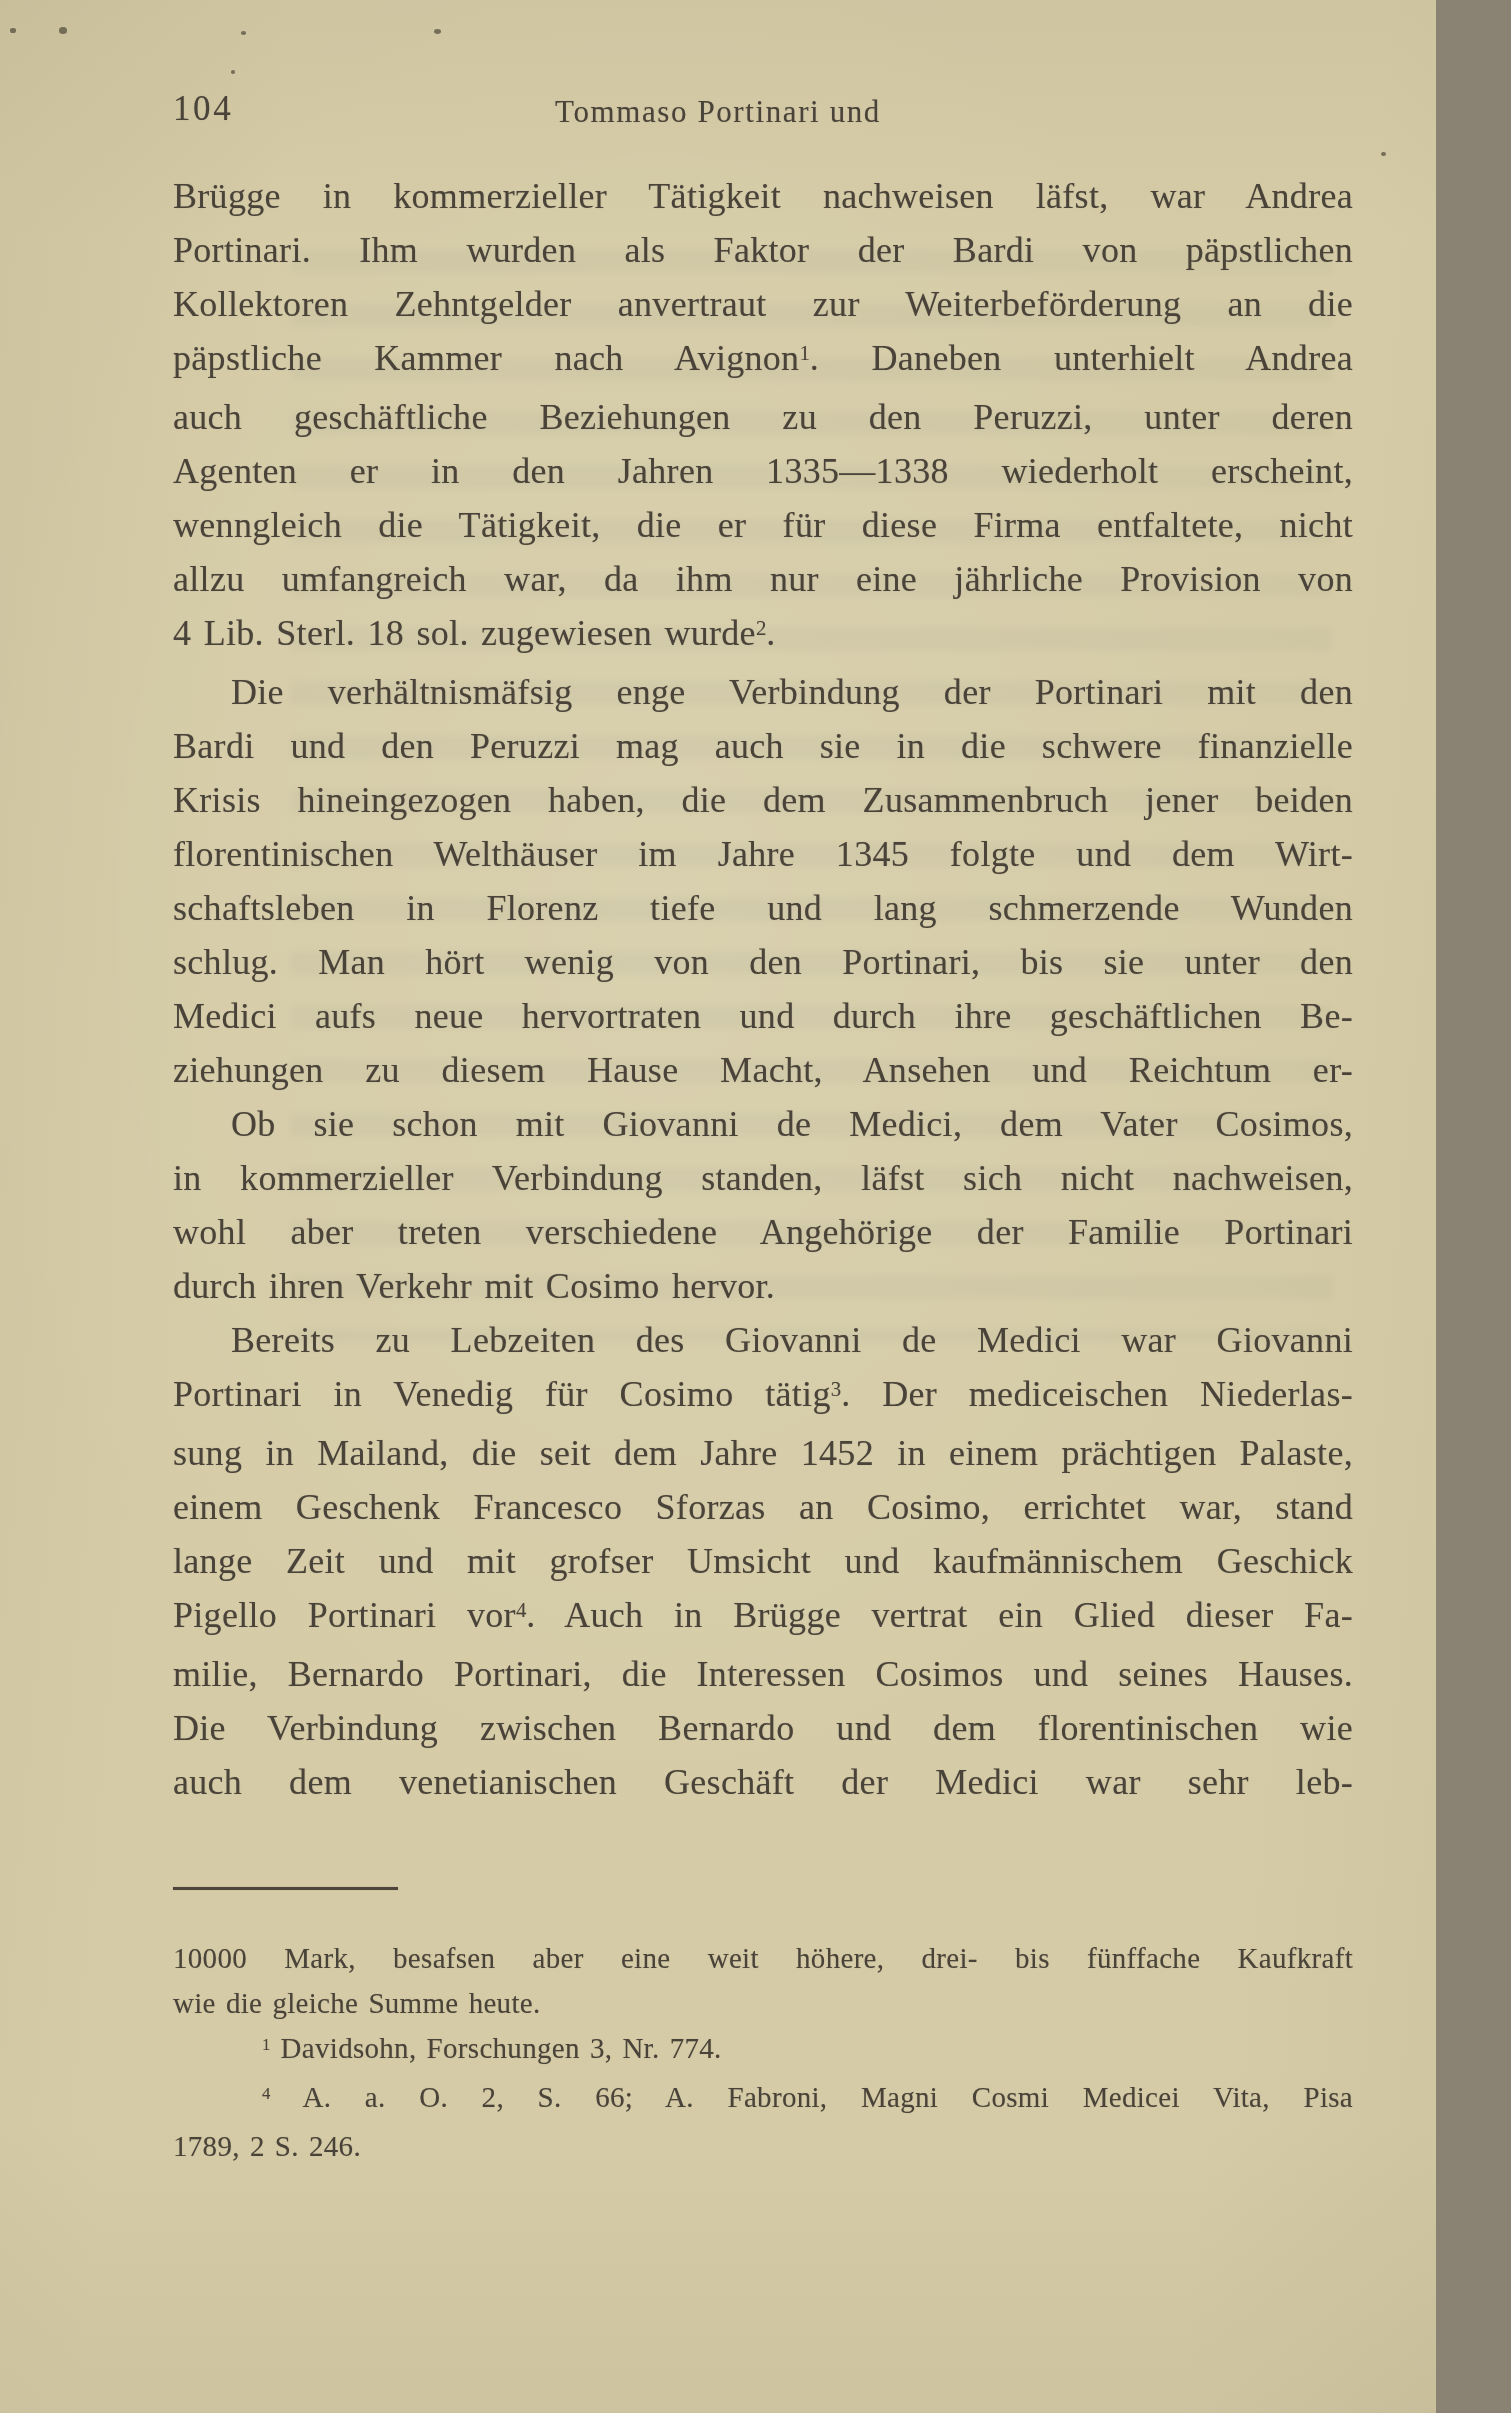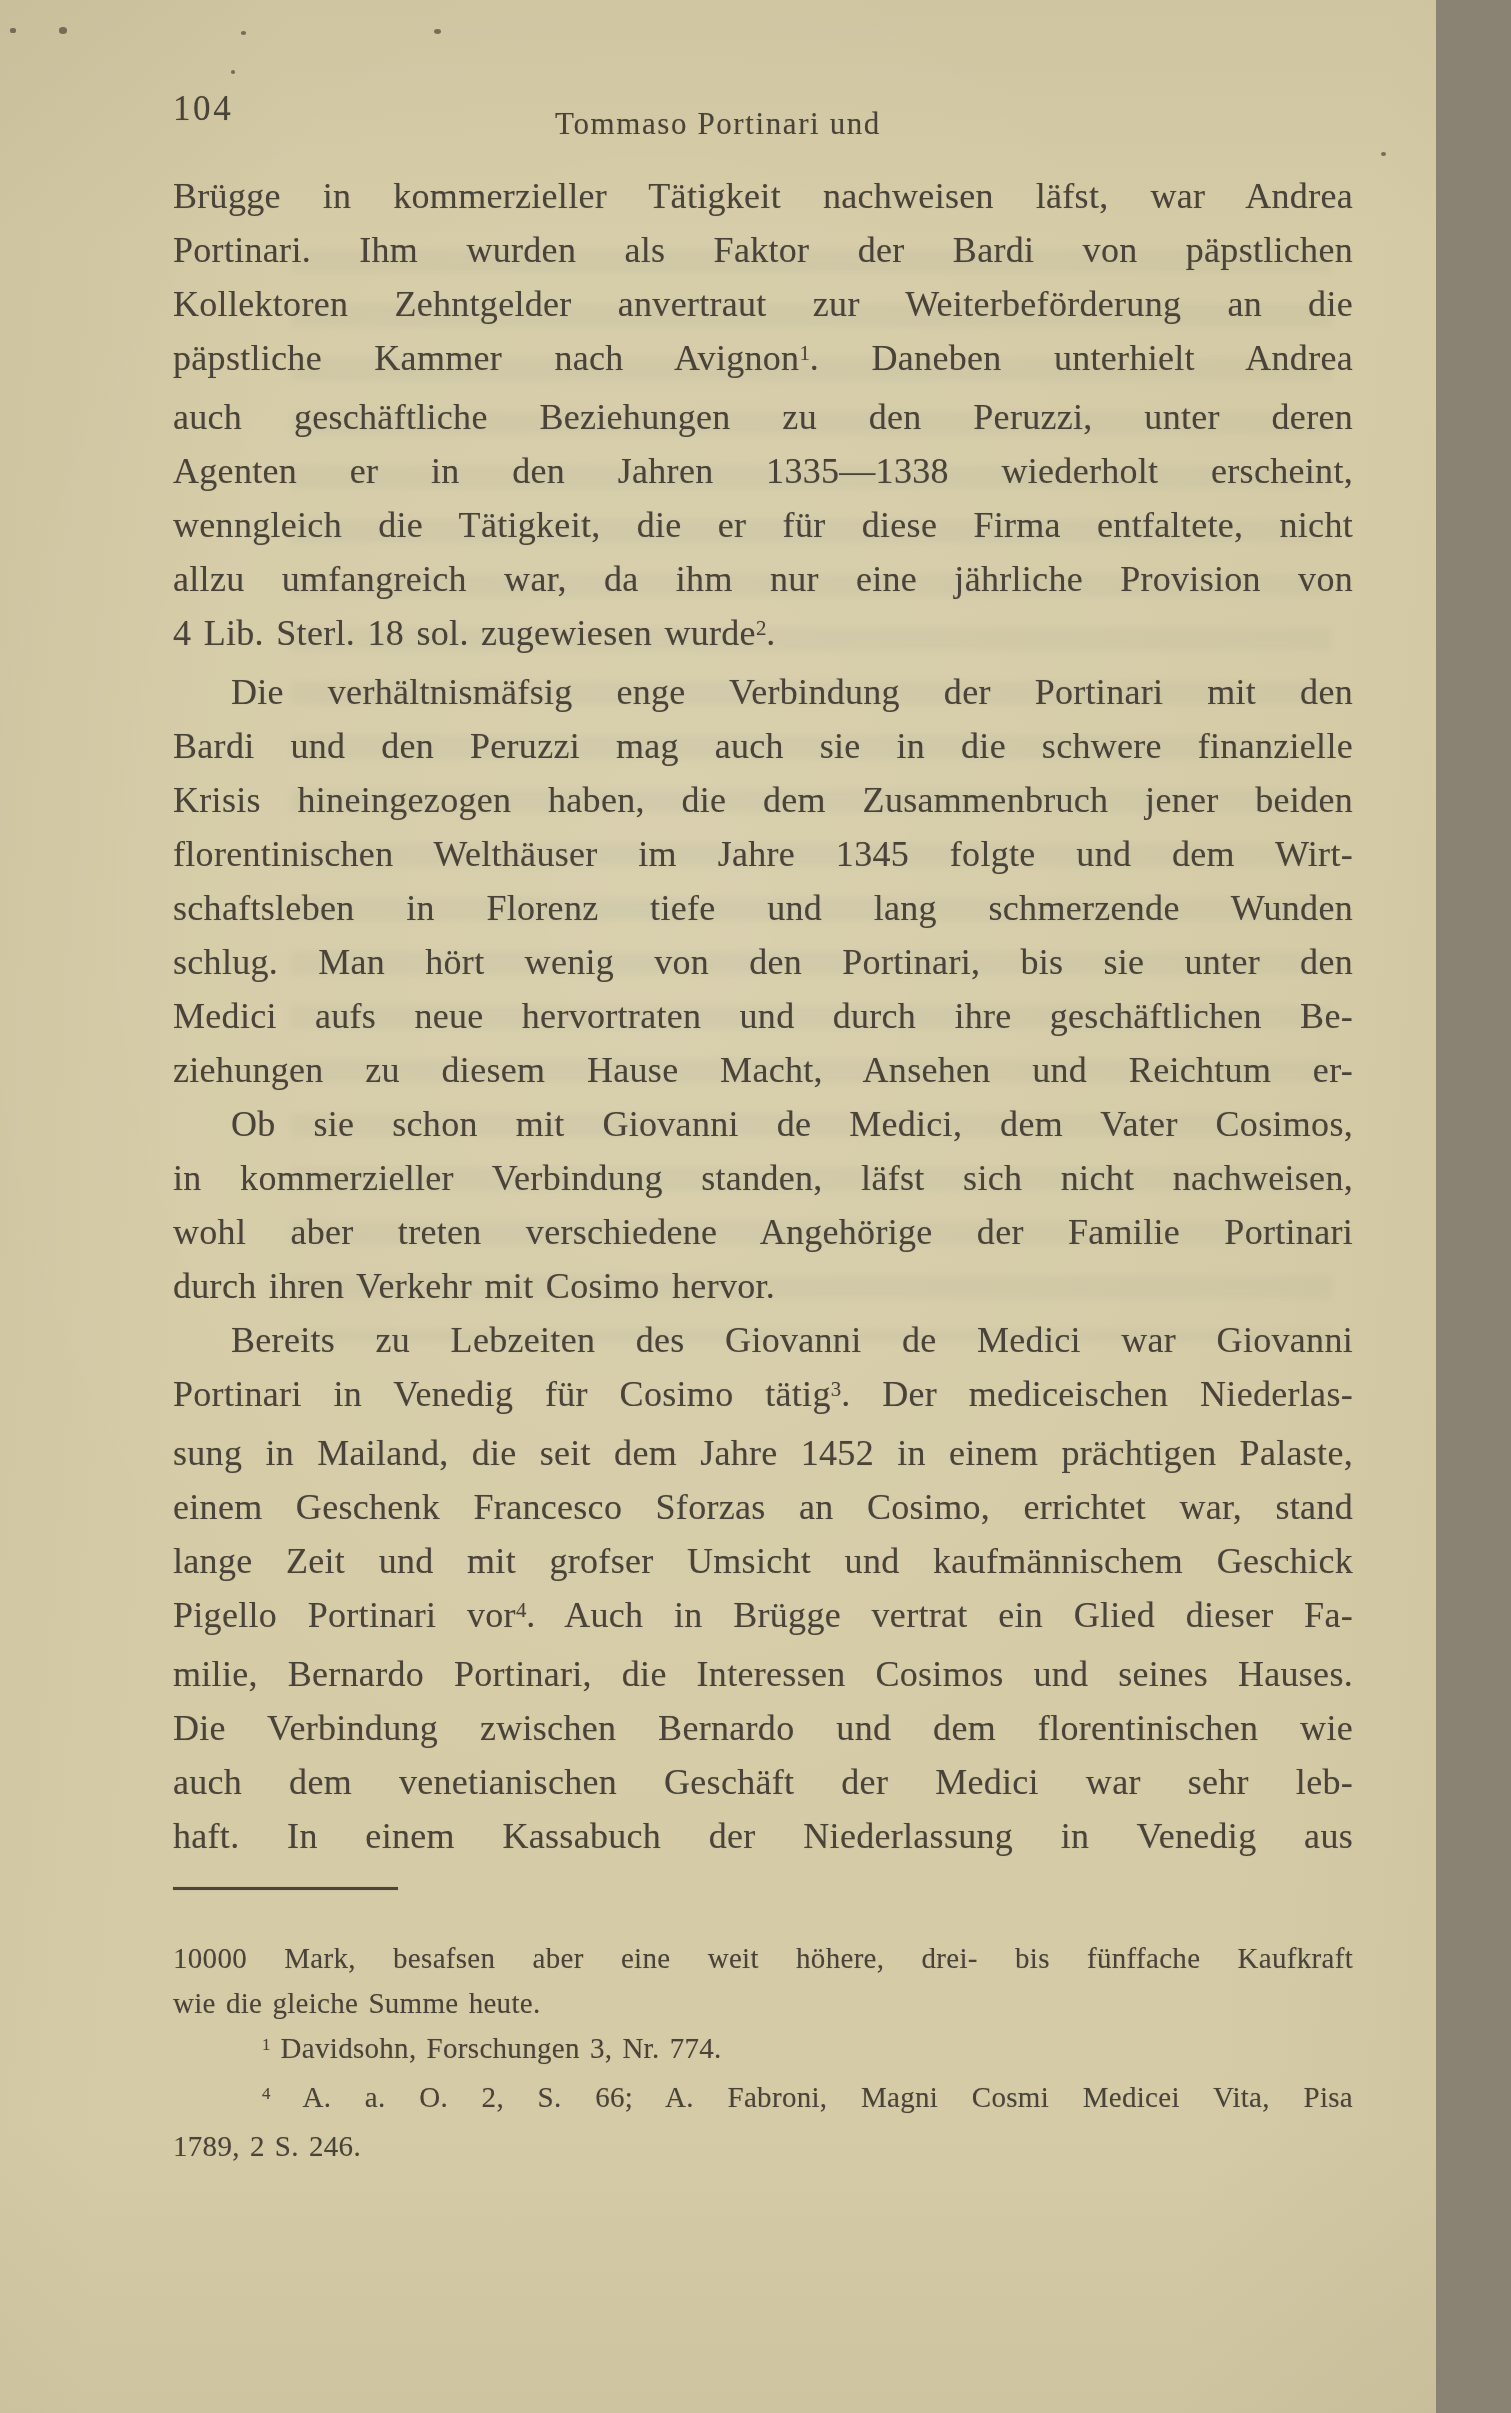--- a/index.html
+++ b/index.html
@@ -42,21 +42,20 @@
   }
   .running-header {
     position: absolute;
     left: 0;
     top: 94px;
     width: 100%;
     text-align: center;
     font-size: 31px;
     letter-spacing: 1.6px;
     text-shadow: 0 0 1px rgba(74,67,57,0.30);
-    margin-top: 12px;
   }
   .body-text {
     position: absolute;
     left: 173px;
     top: 169px;
     width: 1180px;
     font-size: 36px;
     line-height: 54px;
     word-spacing: 3.1px;
     letter-spacing: 0.3px;
@@ -148,21 +147,20 @@
       <div class="line left">durch ihren Verkehr mit Cosimo hervor.</div>
       <div class="line indent">Bereits zu Lebzeiten des Giovanni de Medici war Giovanni</div>
       <div class="line">Portinari in Venedig für Cosimo tätig<sup>3</sup>. Der mediceischen Niederlas-</div>
       <div class="line">sung in Mailand, die seit dem Jahre 1452 in einem prächtigen Palaste,</div>
       <div class="line">einem Geschenk Francesco Sforzas an Cosimo, errichtet war, stand</div>
       <div class="line">lange Zeit und mit grofser Umsicht und kaufmännischem Geschick</div>
       <div class="line">Pigello Portinari vor<sup>4</sup>. Auch in Brügge vertrat ein Glied dieser Fa-</div>
       <div class="line">milie, Bernardo Portinari, die Interessen Cosimos und seines Hauses.</div>
       <div class="line">Die Verbindung zwischen Bernardo und dem florentinischen wie</div>
       <div class="line">auch dem venetianischen Geschäft der Medici war sehr leb-</div>
-      <div class="line">haft. In einem Kassabuch der Niederlassung in Venedig aus</div>
     </div>
 
   <div class="footnote-separator"></div>
   <div class="footnotes" id="footnote-lines">
       <div class="line">10000 Mark, besafsen aber eine weit höhere, drei- bis fünffache Kaufkraft</div>
       <div class="line left">wie die gleiche Summe heute.</div>
       <div class="line left indent"><sup>1</sup> Davidsohn, Forschungen 3, Nr. 774.</div>
       <div class="line indent"><sup>4</sup> A. a. O. 2, S. 66; A. Fabroni, Magni Cosmi Medicei Vita, Pisa</div>
       <div class="line left">1789, 2 S. 246.</div>
     </div>

